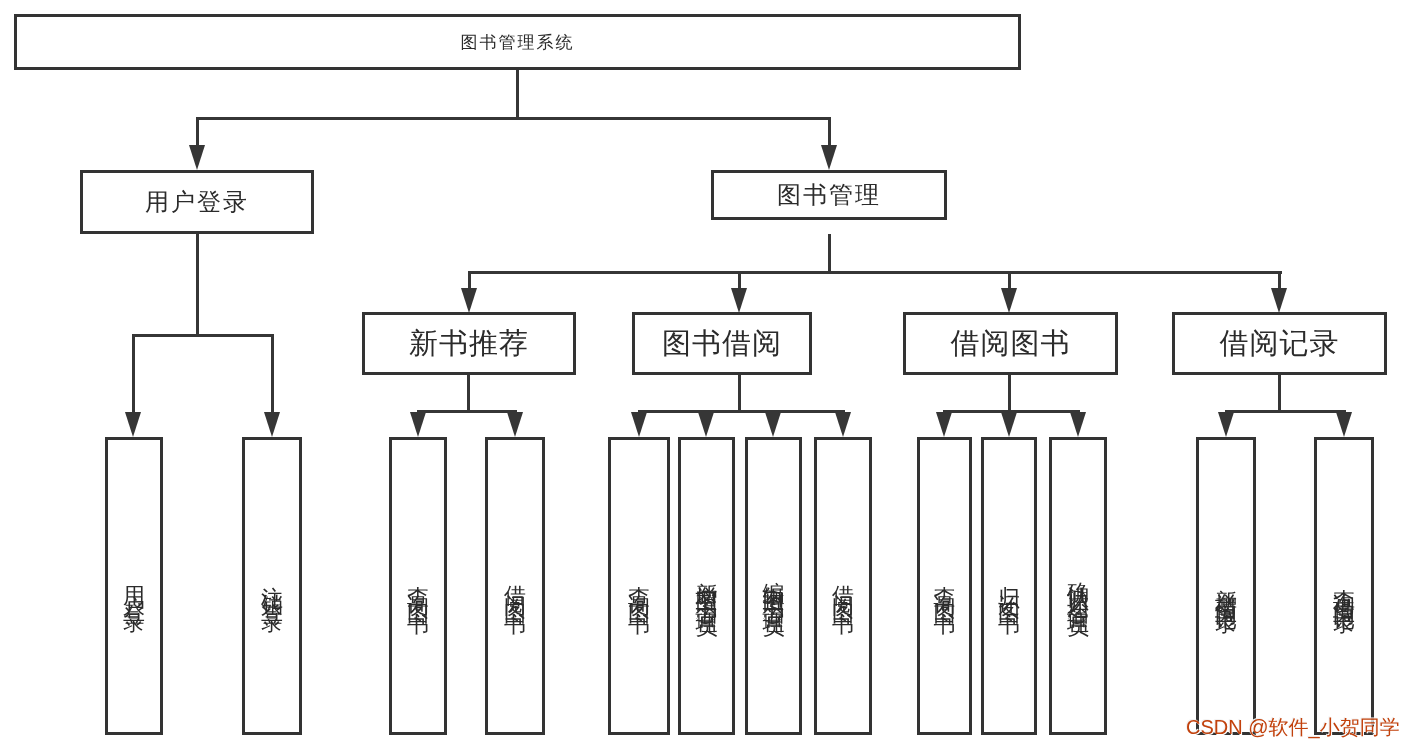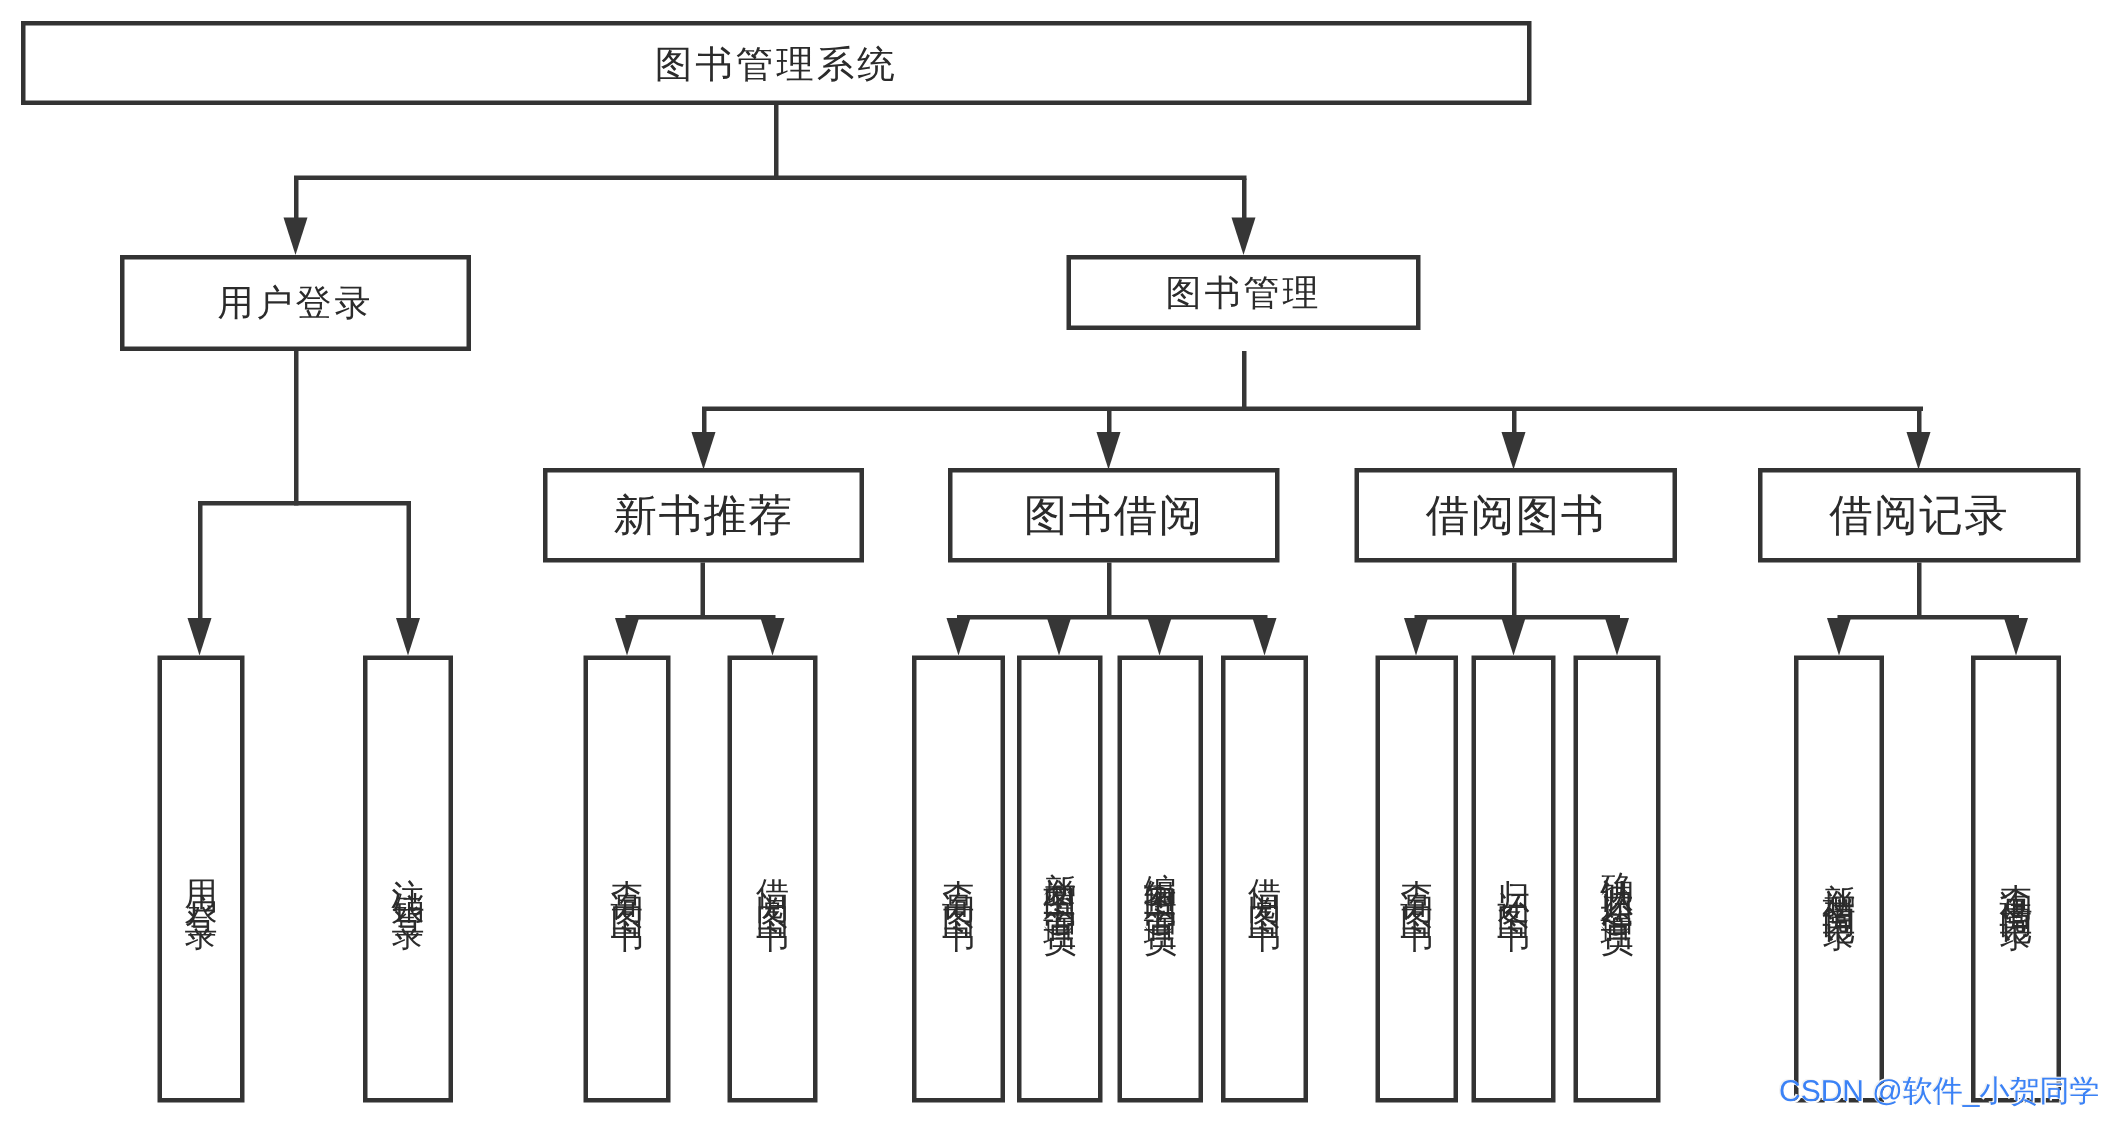--- a/index.html
+++ b/index.html
@@ -6,38 +6,38 @@
   .stage{
     position:relative;width:1405px;height:747px;background:#ffffff;
     font-family:"Liberation Sans","DejaVu Sans",sans-serif;
     color:#2b2b2b;overflow:hidden;
   }
   .box{
     position:absolute;box-sizing:border-box;border:3px solid #333;background:#fff;
     display:flex;align-items:center;justify-content:center;
   }
   .box .lbl{white-space:nowrap;}
-  .h1t{font-size:25px;letter-spacing:2px;font-family:Liberation Mono, monospace;}
+  .h1t{font-size:17px;letter-spacing:2px;font-family:Liberation Mono, monospace;}
   .h2t{font-size:24px;letter-spacing:2px;}
   .h3t{font-size:29px;letter-spacing:1px;}
   .vleaf .lbl{
     writing-mode:vertical-rl;text-orientation:mixed;
     font-size:22px;letter-spacing:9px;line-height:1;
   }
   .vleaf.tight .lbl{letter-spacing:5px;}
   .lv{position:absolute;width:3px;background:#363636;}
   .lh{position:absolute;height:3px;background:#363636;}
   .arrow{
     position:absolute;width:0;height:0;
     border-left:8px solid transparent;border-right:8px solid transparent;
     border-top:25px solid #363636;
   }
   .watermark{
     position:absolute;left:1186px;top:714px;font-size:20px;
-    color:#3b82f6;white-space:nowrap;
+    color:#c2410c;white-space:nowrap;
     text-shadow:1px 1px 0 #ffffff,-1px -1px 0 #f2f2f2;
   }
 </style>
 </head>
 <body>
 
 <div class="stage">
 
   <div class="box" style="left:14px;top:14px;width:1007px;height:56px">
     <span class="lbl h1t">图书管理系统</span>
@@ -71,21 +71,21 @@
   <div class="lv" style="left:738px;top:273px;height:17px"></div>
   <div class="arrow" style="left:731px;top:288px"></div>
   <div class="lv" style="left:1008px;top:273px;height:17px"></div>
   <div class="arrow" style="left:1001px;top:288px"></div>
   <div class="lv" style="left:1278px;top:273px;height:17px"></div>
   <div class="arrow" style="left:1271px;top:288px"></div>
 
   <div class="box" style="left:362px;top:312px;width:214px;height:63px">
     <span class="lbl h3t">新书推荐</span>
   </div>
-  <div class="box" style="left:632px;top:312px;width:221px;height:63px">
+  <div class="box" style="left:632px;top:312px;width:180px;height:63px">
     <span class="lbl h3t">图书借阅</span>
   </div>
   <div class="box" style="left:903px;top:312px;width:215px;height:63px">
     <span class="lbl h3t">借阅图书</span>
   </div>
   <div class="box" style="left:1172px;top:312px;width:215px;height:63px">
     <span class="lbl h3t">借阅记录</span>
   </div>
 
   <div class="lv" style="left:467px;top:375px;height:37px"></div>

